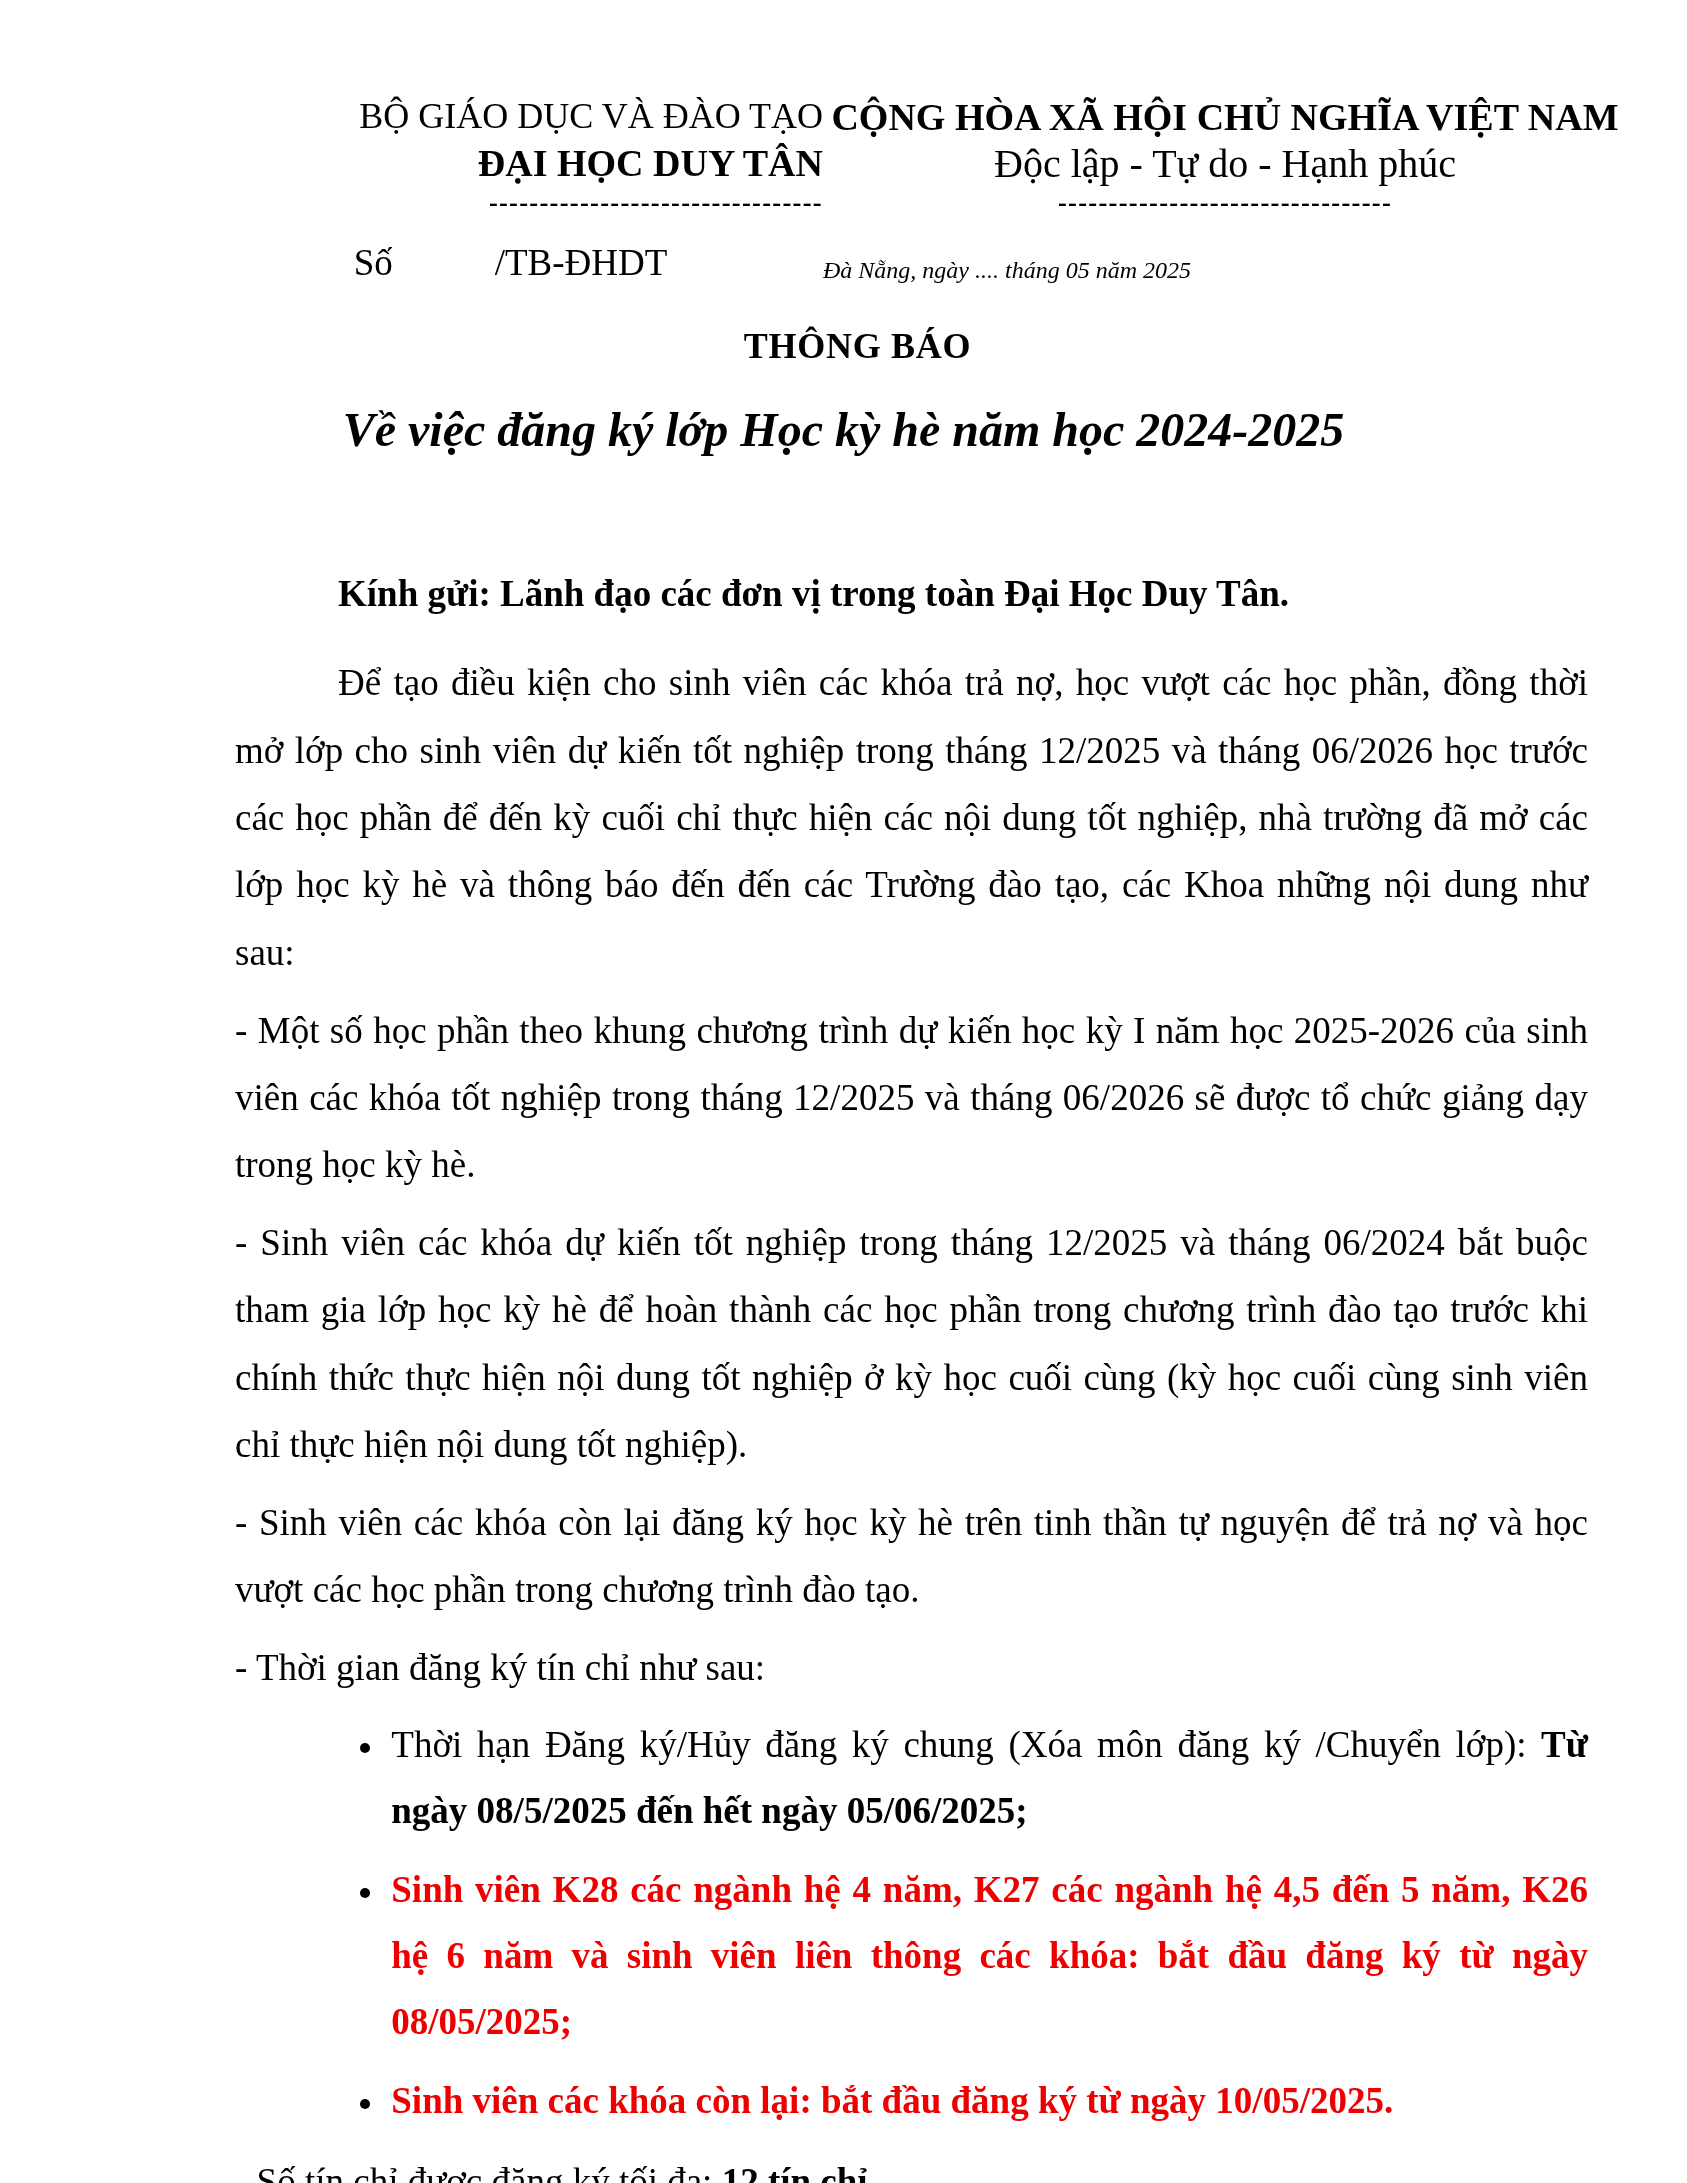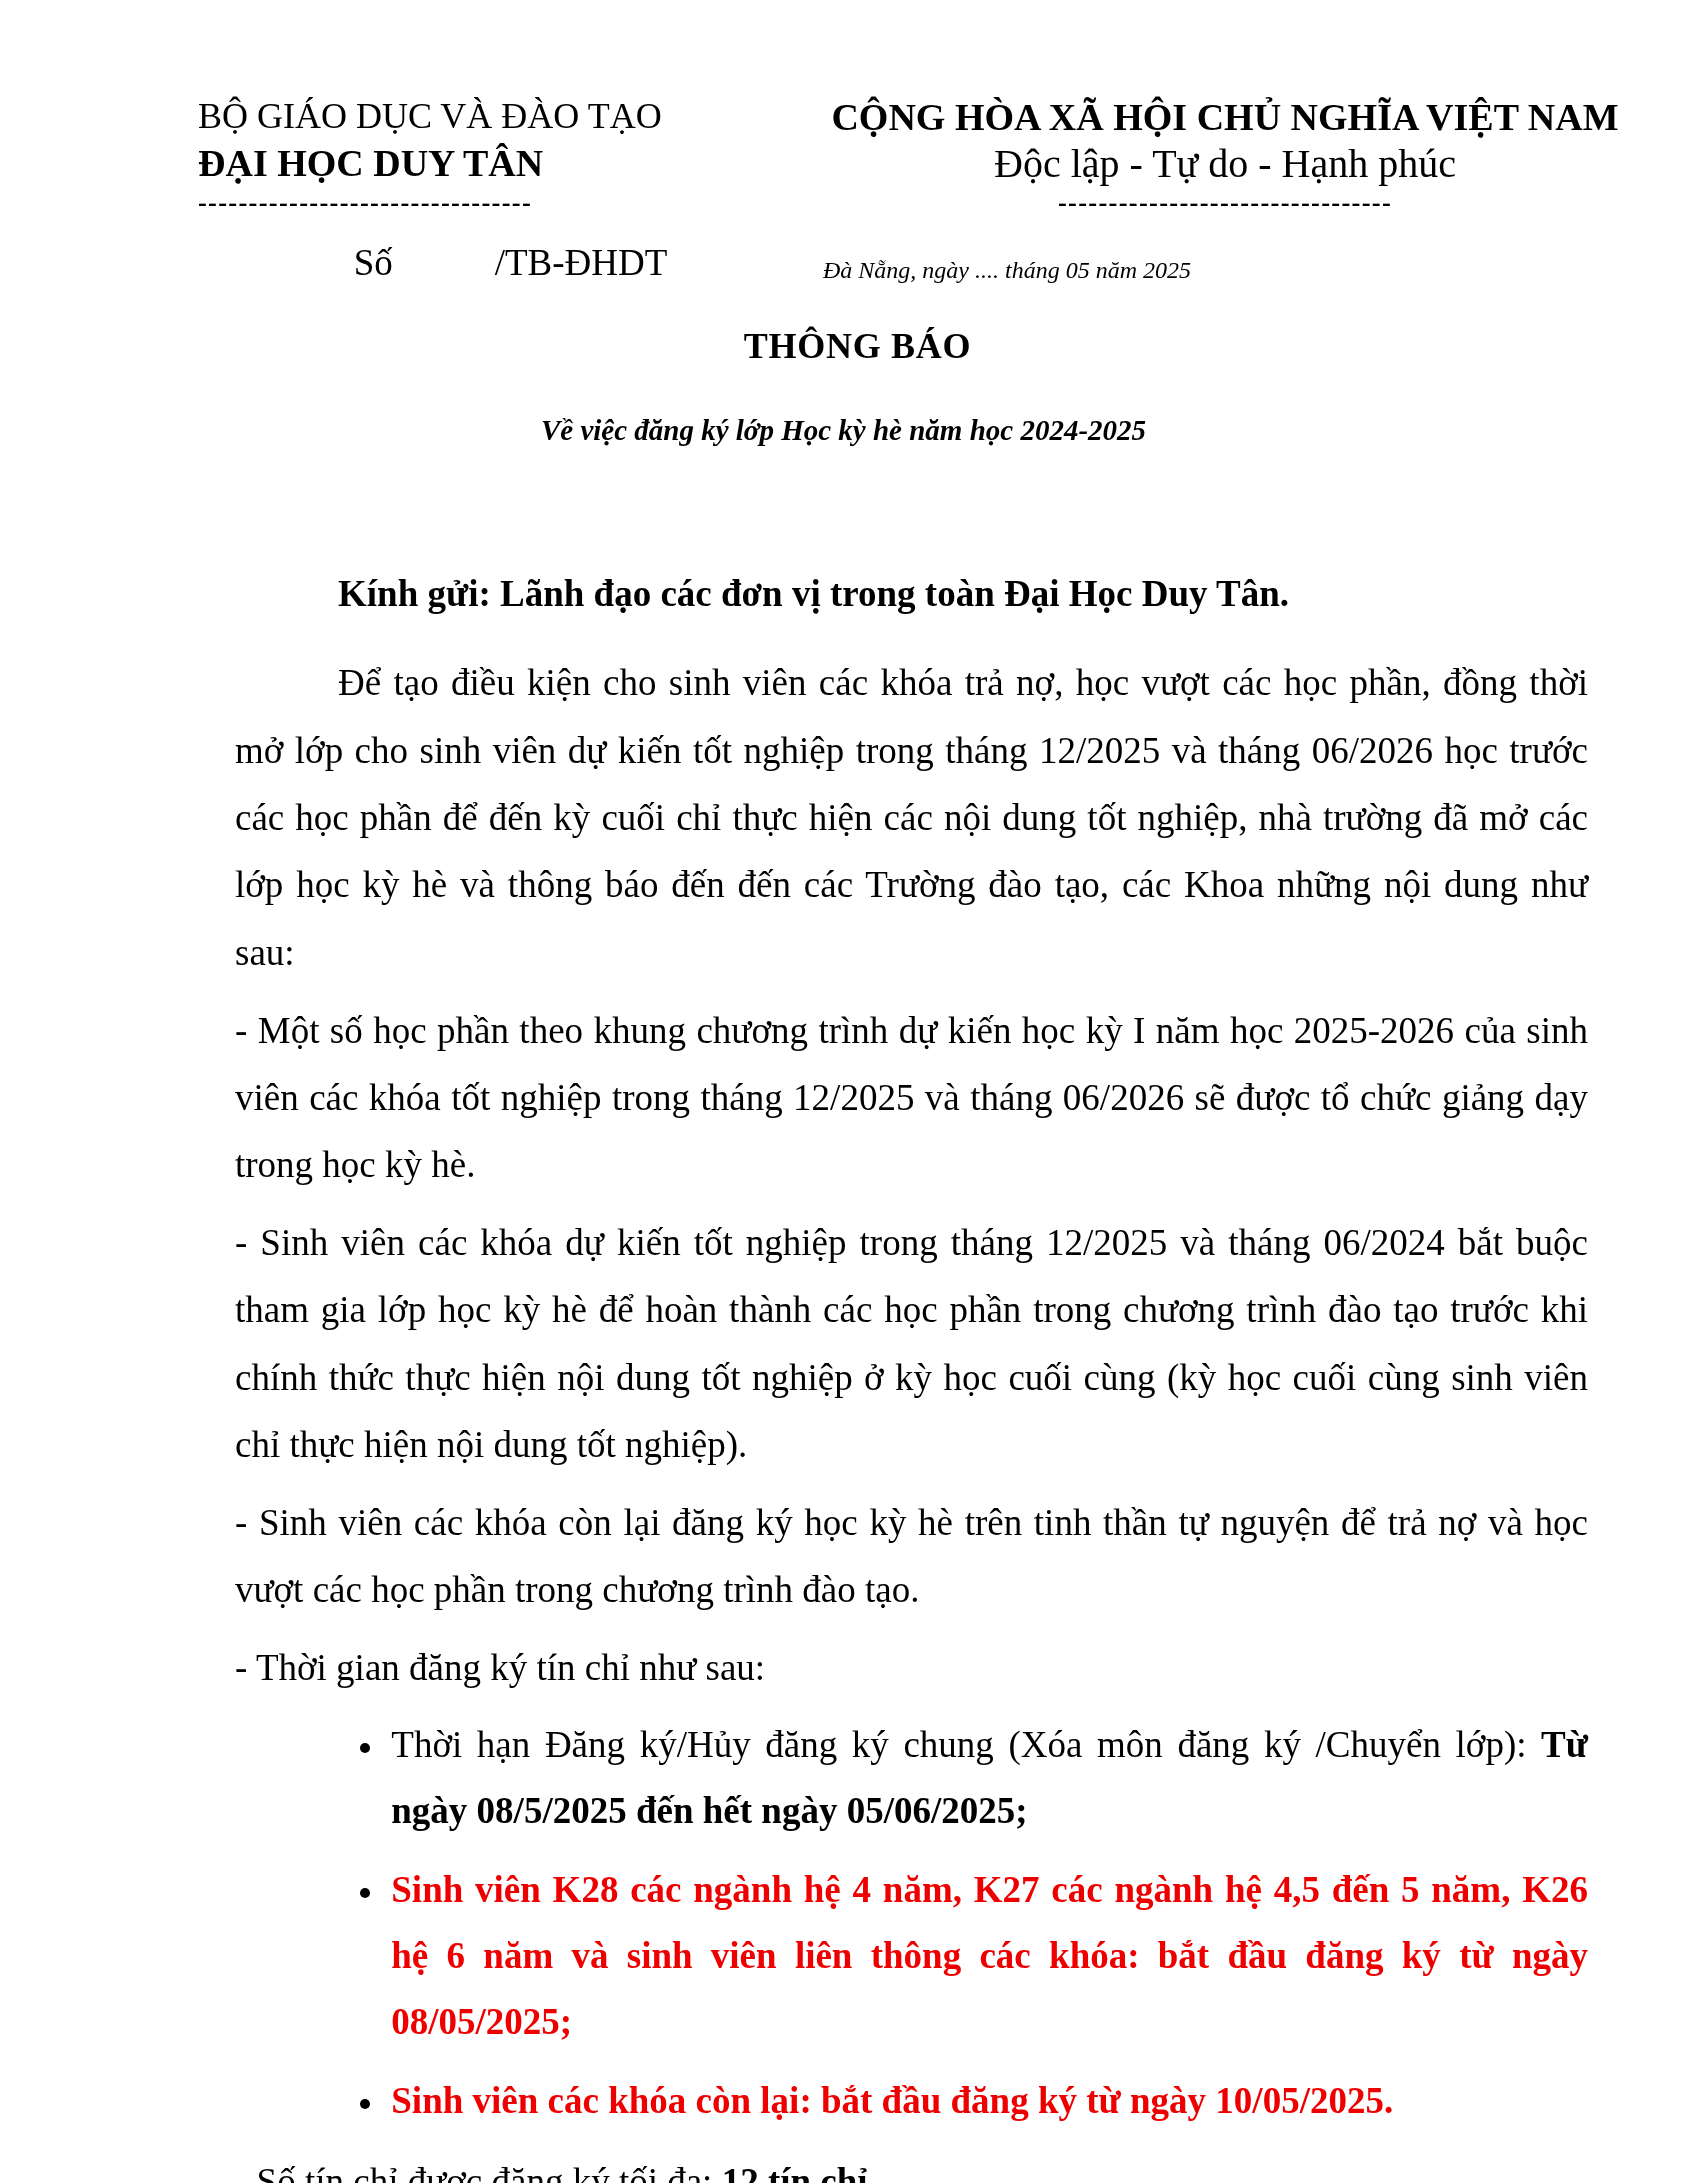--- a/index.html
+++ b/index.html
@@ -17,21 +17,21 @@
     overflow: hidden;
     box-sizing: border-box;
   }
   
   .doc-header {
     display: flex;
     margin: 93px 60px 0 198px;
   }
   .hcol-left {
     width: 625px;
-    text-align: left;
+    text-align: right;
     flex: none;
   }
   .hcol-right {
     flex: 1;
     text-align: center;
   }
   .org-line1 { font-size: 36px; line-height: 46px; }
   .org-line2 { font-size: 38px; line-height: 48px; font-weight: bold; }
   .motto-line { font-size: 40px; line-height: 46px; font-weight: normal; }
   .hdr-divider {
@@ -61,21 +61,21 @@
   .title-block { text-align: center; margin-top: 22.5px; }
   .doc-title {
     font-size: 36px;
     line-height: 61px;
     font-weight: bold;
     letter-spacing: 0.7px;
     padding-left: 28px;
   }
   .doc-subtitle {
     margin-top: 29px;
-    font-size: 29px;
+    font-size: 48px;
     line-height: 48px;
     font-weight: bold;
     font-style: italic;
   }
   
   .doc-body {
     margin: 106px 99px 0 235px;
     font-size: 37px;
     text-align: justify;
   }

